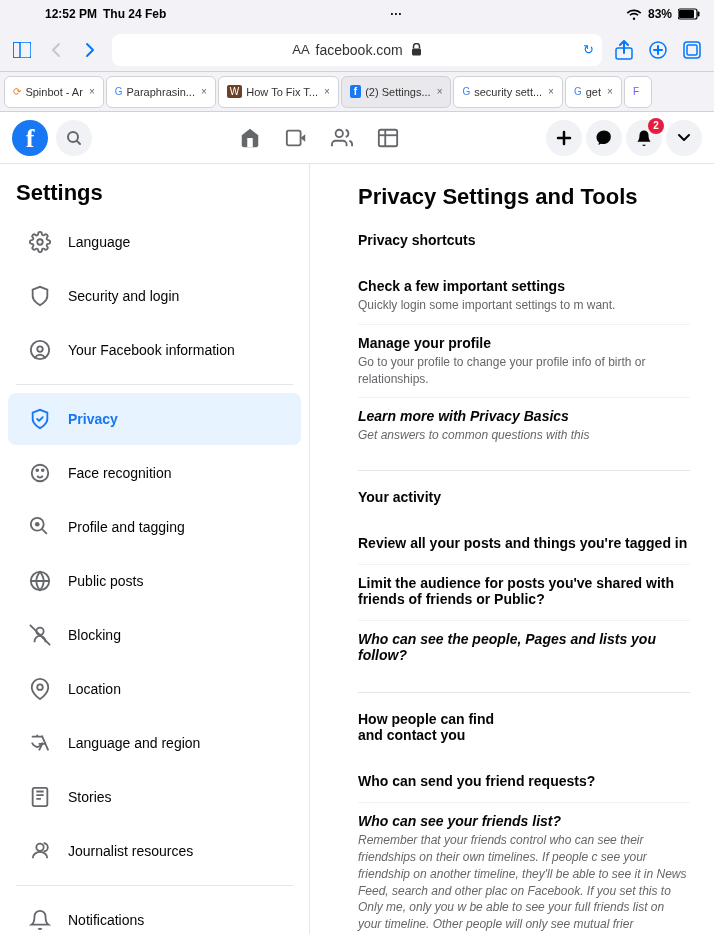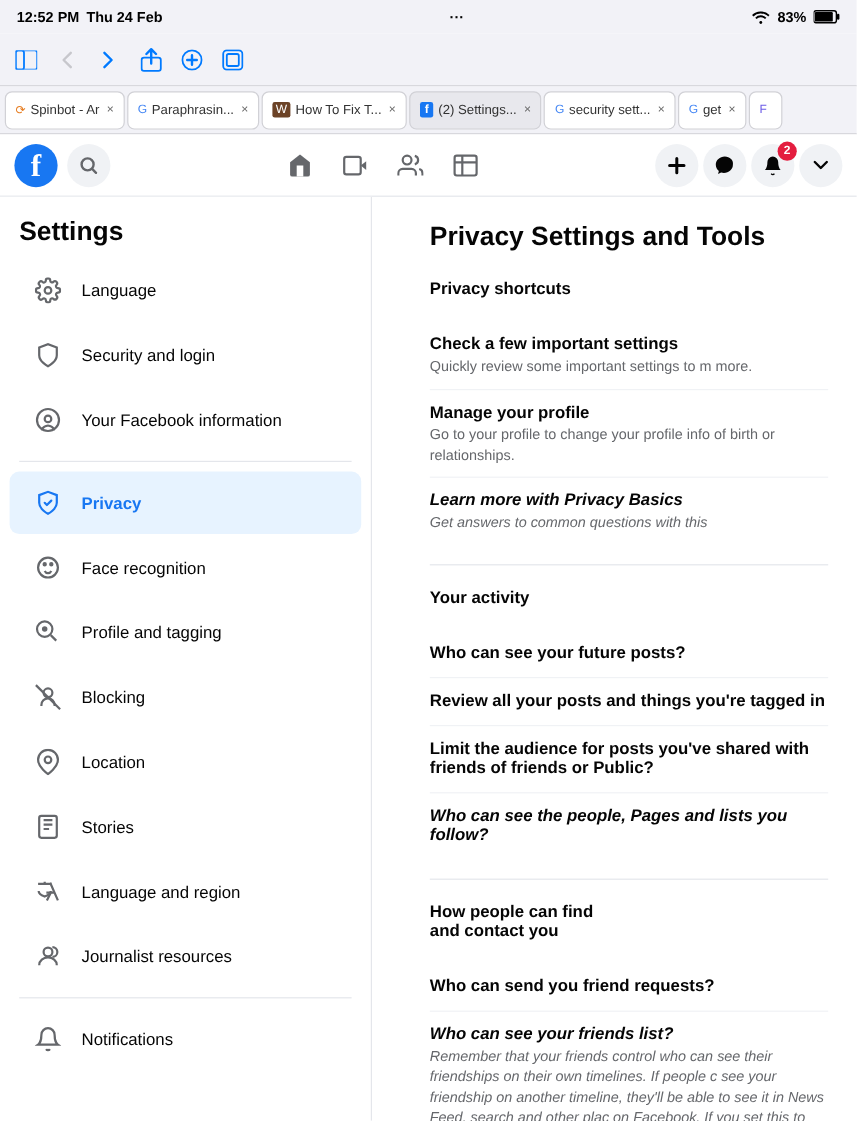--- a/index.html
+++ b/index.html
@@ -9,21 +9,21 @@
     .status-bar {
       background: #f2f2f7;
       height: 28px;
       display: flex;
       align-items: center;
       justify-content: space-between;
       padding: 0 14px;
       font-size: 12px;
       font-weight: 600;
     }
-    .status-bar-left { display: flex; align-items: flex-start; gap: 6px; }
+    .status-bar-left { display: flex; align-items: flex-start; gap: 6px; margin-left: 31px; }
     .status-bar-center { display: flex; gap: 4px; }
     .status-bar-right { display: flex; align-items: center; gap: 6px; font-size: 12px; }
 
     
     .browser-bar {
       background: #f2f2f7;
       height: 44px;
       display: flex;
       align-items: center;
       padding: 0 8px;
@@ -241,20 +241,29 @@
       <svg width="10" height="16" viewBox="0 0 10 16">
           <path d="M8 2L2 8l6 6" stroke="#c7c7cc" stroke-width="2" fill="none" stroke-linecap="round" stroke-linejoin="round"></path>
         </svg>
     </button>
     <button class="browser-btn">
       <svg width="10" height="16" viewBox="0 0 10 16">
           <path d="M2 2l6 6-6 6" stroke="#007aff" stroke-width="2" fill="none" stroke-linecap="round" stroke-linejoin="round"></path>
         </svg>
     </button>
   </div>
+  <div class="url-bar">
+    <span style="font-size:13px;color:#333;">AA</span>
+    <span style="font-size:14px;color:#333;font-weight:500;">facebook.com</span>
+    <svg width="11" height="13" viewBox="0 0 11 13" style="margin-left:2px;">
+      <rect x="1" y="5.5" width="9" height="7" rx="1.5" fill="#333"></rect>
+      <path d="M2.5 5.5V3.5a3 3 0 0 1 6 0v2" stroke="#333" stroke-width="1.5" fill="none"></path>
+    </svg>
+    <button style="position:absolute;right:8px;background:none;border:none;cursor:pointer;color:#007aff;font-size:13px;">↻</button>
+  </div>
   <div class="browser-actions">
     <button class="browser-action-btn">
       <svg width="18" height="20" viewBox="0 0 18 20" fill="#007aff">
           <path d="M9 1v12M5 5l4-4 4 4" stroke="#007aff" stroke-width="2" fill="none" stroke-linecap="round" stroke-linejoin="round"></path>
           <rect x="1" y="8" width="16" height="11" rx="2" fill="none" stroke="#007aff" stroke-width="1.5"></rect>
         </svg>
     </button>
     <button class="browser-action-btn">
       <svg width="18" height="18" viewBox="0 0 18 18" fill="none">
           <circle cx="9" cy="9" r="8" stroke="#007aff" stroke-width="1.5"></circle>
@@ -435,20 +444,29 @@
       <div class="sidebar-item-icon">
         <svg width="22" height="22" viewBox="0 0 24 24" fill="none" stroke="#65676b" stroke-width="2">
             <circle cx="9" cy="9" r="7"></circle>
             <path d="M14.5 14.5l5 5"></path>
             <circle cx="9" cy="9" r="2.5" fill="#65676b" stroke="none"></circle>
           </svg>
       </div>
       <span class="sidebar-item-label">Profile and tagging</span>
     </div>
 
+    <div class="sidebar-item">
+      <div class="sidebar-item-icon">
+        <svg width="22" height="22" viewBox="0 0 24 24" fill="none" stroke="#65676b" stroke-width="2">
+            <circle cx="12" cy="12" r="10"></circle>
+            <path d="M2 12h20M12 2a15.3 15.3 0 0 1 4 10 15.3 15.3 0 0 1-4 10 15.3 15.3 0 0 1-4-10 15.3 15.3 0 0 1 4-10z"></path>
+          </svg>
+      </div>
+      <span class="sidebar-item-label">Public posts</span>
+    </div>
 
     <div class="sidebar-item">
       <div class="sidebar-item-icon">
         <svg width="22" height="22" viewBox="0 0 24 24" fill="none" stroke="#65676b" stroke-width="2">
             <circle cx="12" cy="8" r="4"></circle>
             <path d="M6 20v-1a6 6 0 0 1 12 0v1"></path>
             <line x1="1" y1="1" x2="23" y2="23"></line>
           </svg>
       </div>
       <span class="sidebar-item-label">Blocking</span>
@@ -460,35 +478,35 @@
             <path d="M21 10c0 7-9 13-9 13s-9-6-9-13a9 9 0 0 1 18 0z"></path>
             <circle cx="12" cy="10" r="3"></circle>
           </svg>
       </div>
       <span class="sidebar-item-label">Location</span>
     </div>
 
     <div class="sidebar-item">
       <div class="sidebar-item-icon">
         <svg width="22" height="22" viewBox="0 0 24 24" fill="none" stroke="#65676b" stroke-width="2">
+            <path d="M3 5h12M9 3v2m-5.5 6.5c0 3 5.5 5 5.5 5s5.5-2 5.5-5"></path>
+            <path d="M14 4l7 16M17.5 13h-7M11 20l3.5-7"></path>
+          </svg>
+      </div>
+      <span class="sidebar-item-label">Language and region</span>
+    </div>
+
+    <div class="sidebar-item">
+      <div class="sidebar-item-icon">
+        <svg width="22" height="22" viewBox="0 0 24 24" fill="none" stroke="#65676b" stroke-width="2">
             <rect x="4" y="2" width="16" height="20" rx="2"></rect>
             <path d="M8 6h8M8 10h8M8 14h5"></path>
           </svg>
       </div>
       <span class="sidebar-item-label">Stories</span>
-    </div>
-
-    <div class="sidebar-item">
-      <div class="sidebar-item-icon">
-        <svg width="22" height="22" viewBox="0 0 24 24" fill="none" stroke="#65676b" stroke-width="2">
-            <path d="M3 5h12M9 3v2m-5.5 6.5c0 3 5.5 5 5.5 5s5.5-2 5.5-5"></path>
-            <path d="M14 4l7 16M17.5 13h-7M11 20l3.5-7"></path>
-          </svg>
-      </div>
-      <span class="sidebar-item-label">Language and region</span>
     </div>
 
     <div class="sidebar-item">
       <div class="sidebar-item-icon">
         <svg width="22" height="22" viewBox="0 0 24 24" fill="none" stroke="#65676b" stroke-width="2">
             <circle cx="12" cy="8" r="4"></circle>
             <path d="M4 20c0-4 3.6-7 8-7s8 3 8 7"></path>
             <path d="M16 3.5a4 4 0 0 1 0 9"></path>
           </svg>
       </div>
@@ -510,40 +528,37 @@
   </div>
 
   <div class="content-area">
     <div class="content-title">Privacy Settings and Tools</div>
 
     <div class="content-section">
       <div class="section-label">Privacy shortcuts</div>
       <div class="section-items">
         <div class="section-item">
           <div class="section-item-title">Check a few important settings</div>
-          <div class="section-item-desc">Quickly review some important settings to m more.</div>
+          <div class="section-item-desc">Quickly login some important settings to m want.</div>
         </div>
         <div class="section-item">
           <div class="section-item-title">Manage your profile</div>
           <div class="section-item-desc">Go to your profile to change your profile info of birth or relationships.</div>
         </div>
         <div class="section-item">
           <div class="section-item-title">Learn more with Privacy Basics</div>
           <div class="section-item-desc">Get answers to common questions with this</div>
         </div>
       </div>
     </div>
 
     <div class="content-section">
       <div class="section-label">Your activity</div>
       <div class="section-items">
         <div class="section-item">
-          <div class="section-item-title">Who can see your future posts?</div>
-        </div>
-        <div class="section-item">
           <div class="section-item-title">Review all your posts and things you're tagged in</div>
         </div>
         <div class="section-item">
           <div class="section-item-title">Limit the audience for posts you've shared with friends of friends or Public?</div>
         </div>
         <div class="section-item">
           <div class="section-item-title">Who can see the people, Pages and lists you follow?</div>
         </div>
       </div>
     </div>

